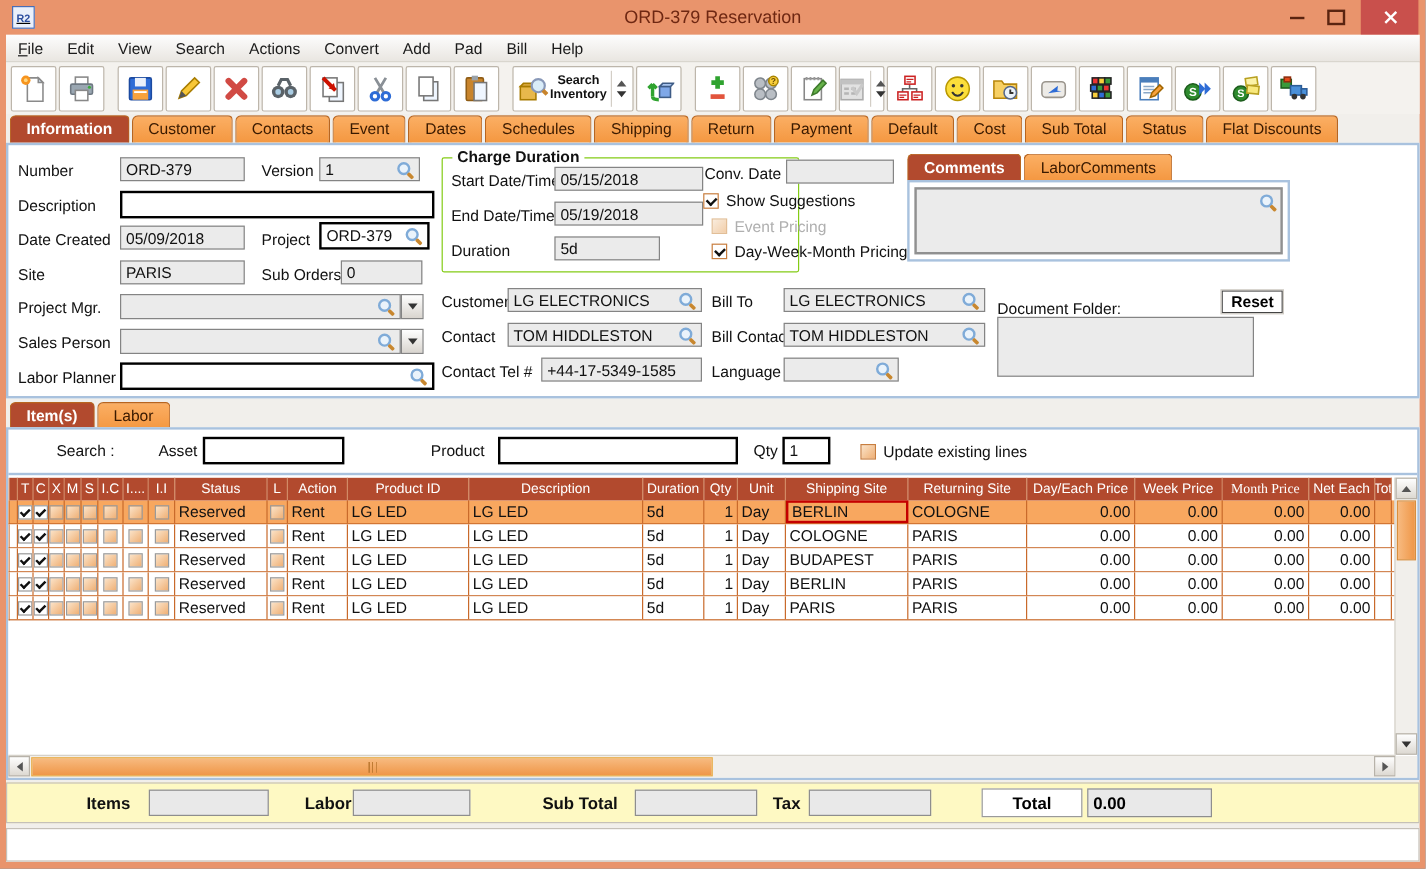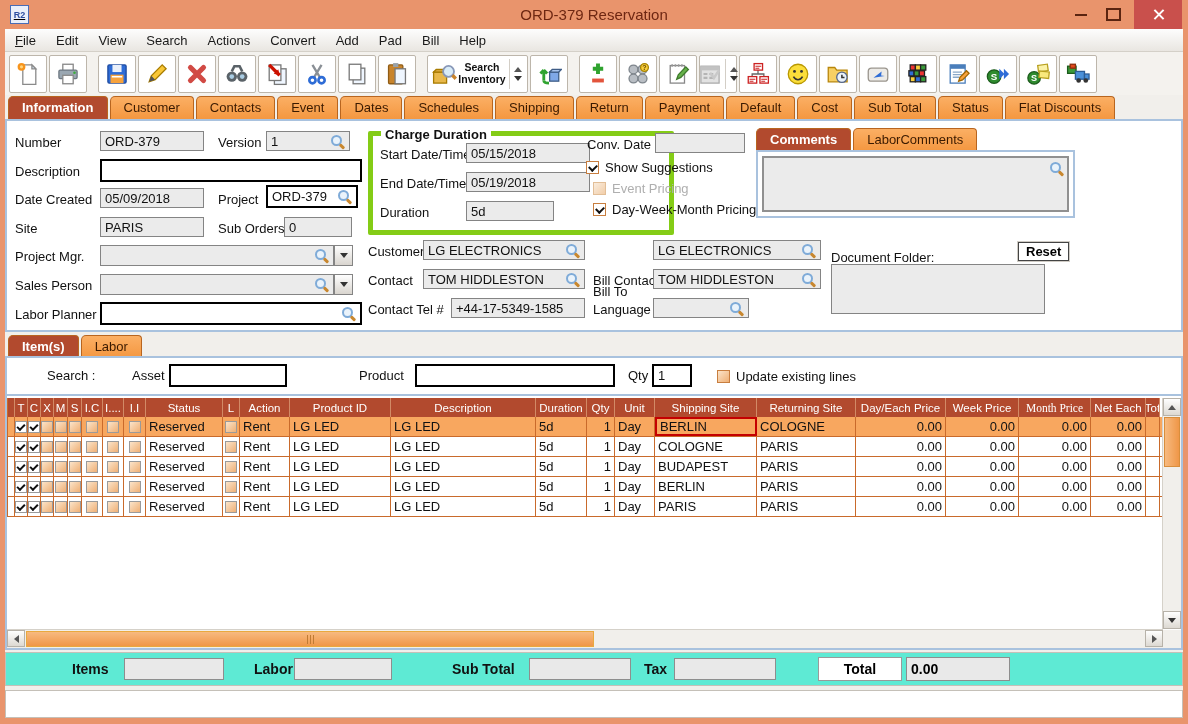--- a/index.html
+++ b/index.html
@@ -59,21 +59,21 @@
   .lbl.dim{color:#AFAFAF;}
   .fld{position:absolute;height:20px;background:#EBEBEB;border:1px solid #848484;box-sizing:border-box;
     display:flex;align-items:center;padding:0 4px;font-size:13px;color:#111;overflow:hidden;}
   .fld.white{background:#fff;border:2px solid #000;height:23px;}
   .fld .val{white-space:nowrap;}
   .mag{width:15px;height:15px;position:relative;flex:0 0 auto;margin-left:auto;}
   .mag::before{content:"";position:absolute;left:1px;top:1px;width:7px;height:7px;border:2px solid #7FABD8;border-radius:50%;background:#EAF3FB;}
   .mag::after{content:"";position:absolute;right:0px;bottom:1px;width:6px;height:3px;background:#C8872F;transform:rotate(45deg);border-radius:1px;}
   .ddbtn{position:absolute;width:19px;height:21px;background:linear-gradient(#FEFEFE,#D9D5CF);
     border:1px solid #848484;box-sizing:border-box;display:flex;align-items:center;justify-content:center;}
-  .gbox{position:absolute;border:5px solid #84cc16;border-radius:2px;text-align:center;}
+  .gbox{position:absolute;border:1px solid #84cc16;border-radius:2px;text-align:center;}
   .gtitle{position:absolute;top:-9px;left:8px;background:#fff;padding:0 4px;font-weight:bold;font-size:13px;color:#111;white-space:nowrap;}
   .ck{width:13px;height:13px;border:1px solid #C87E3F;box-sizing:border-box;position:relative;flex:0 0 auto;background:linear-gradient(135deg,#FBE4CA,#EFAF74);}
   .ck.on{background:#fff;}
   .ck.on::after{content:"";position:absolute;left:2px;top:2px;width:6px;height:4px;border-left:2px solid #111;border-bottom:2px solid #111;transform:rotate(-45deg);}
   .ck.dis{background:linear-gradient(135deg,#F9ECDD,#F2CEA9);border-color:#E2BE97;}
   .ckrow{position:absolute;display:flex;align-items:center;gap:6px;font-size:13px;color:#111;}
   .txtarea{position:absolute;background:#EBEBEB;border:2px solid #909090;box-sizing:border-box;}
   .txtarea .mag{position:absolute;right:3px;top:3px;margin:0;}
   .rstbtn{position:absolute;background:#fff;border:1px solid #444;outline:1px solid #CFCBC4;
     font-size:13px;font-weight:bold;padding:1px 7px;}
@@ -97,21 +97,21 @@
   .vscroll{position:absolute;top:40px;right:0;width:18px;bottom:19px;background:#F1EFEB;border-left:1px solid #D5D1C9;}
   .hscroll{position:absolute;left:0;right:18px;bottom:0;height:18px;background:#F1EFEB;border-top:1px solid #D5D1C9;}
   .sbtn{position:absolute;background:linear-gradient(#FEFEFE,#DDD9D2);border:1px solid #B7B2A9;box-sizing:border-box;
     display:flex;align-items:center;justify-content:center;}
   .vthumb{position:absolute;left:1px;right:1px;top:19px;height:48px;background:linear-gradient(90deg,#F7BA80,#EF9748);border:1px solid #D98E3C;}
   .hthumb{position:absolute;top:1px;bottom:1px;left:19px;width:566px;background:linear-gradient(#F7BA80,#EF9748);border:1px solid #E9A93F;display:flex;}
   .grip{width:7px;height:9px;margin:auto;background:repeating-linear-gradient(90deg,#C07B33 0 1px,transparent 1px 3px);}
   .corner{position:absolute;right:0;bottom:0;width:18px;height:18px;background:#F1EFEB;}
 
   
-  .totals{position:absolute;left:5px;top:652px;width:1178px;height:34px;background:#5eead4;border:1px solid #C5C0B8;box-sizing:border-box;}
+  .totals{position:absolute;left:5px;top:652px;width:1178px;height:34px;background:#fef9c3;border:1px solid #C5C0B8;box-sizing:border-box;}
   .blbl{position:absolute;font-size:14px;font-weight:bold;color:#111;white-space:nowrap;}
   .bfld{position:absolute;height:22px;background:#E9E9E9;border:1px solid #8E8E8E;box-sizing:border-box;
     display:flex;align-items:center;padding:0 4px;font-size:13px;}
   .totalbox{position:absolute;border:1px solid #9A9A9A;box-sizing:border-box;display:flex;align-items:center;justify-content:center;
     font-size:14px;font-weight:bold;background:#fff;}
   .bfld.bold{font-weight:bold;font-size:14px;}
   .statusbar{position:absolute;left:5px;top:690px;width:1178px;height:28px;background:#fff;border:1px solid #C5C0B8;box-sizing:border-box;}
 </style>
 </head>
 <body>
@@ -478,21 +478,21 @@
       <div class="txtarea" style="left:4px;top:4px;right:4px;bottom:4px;">
         <span class="mag"></span>
       </div>
     </div>
 
     <div class="lbl" style="left:361px;top:123px;">Customer</div>
     <div class="fld" style="left:416px;top:119px;width:162px;">
         <span class="val">LG ELECTRONICS</span>
         <span class="mag"></span>
       </div>
-    <div class="lbl" style="left:586px;top:123px;margin-top:40px;">Bill To</div>
+    <div class="lbl" style="left:586px;top:123px;">Bill To</div>
     <div class="fld" style="left:646px;top:119px;width:168px;">
         <span class="val">LG ELECTRONICS</span>
         <span class="mag"></span>
       </div>
 
     <div class="lbl" style="left:361px;top:152px;">Contact</div>
     <div class="fld" style="left:416px;top:148px;width:162px;">
         <span class="val">TOM HIDDLESTON</span>
         <span class="mag"></span>
       </div>

